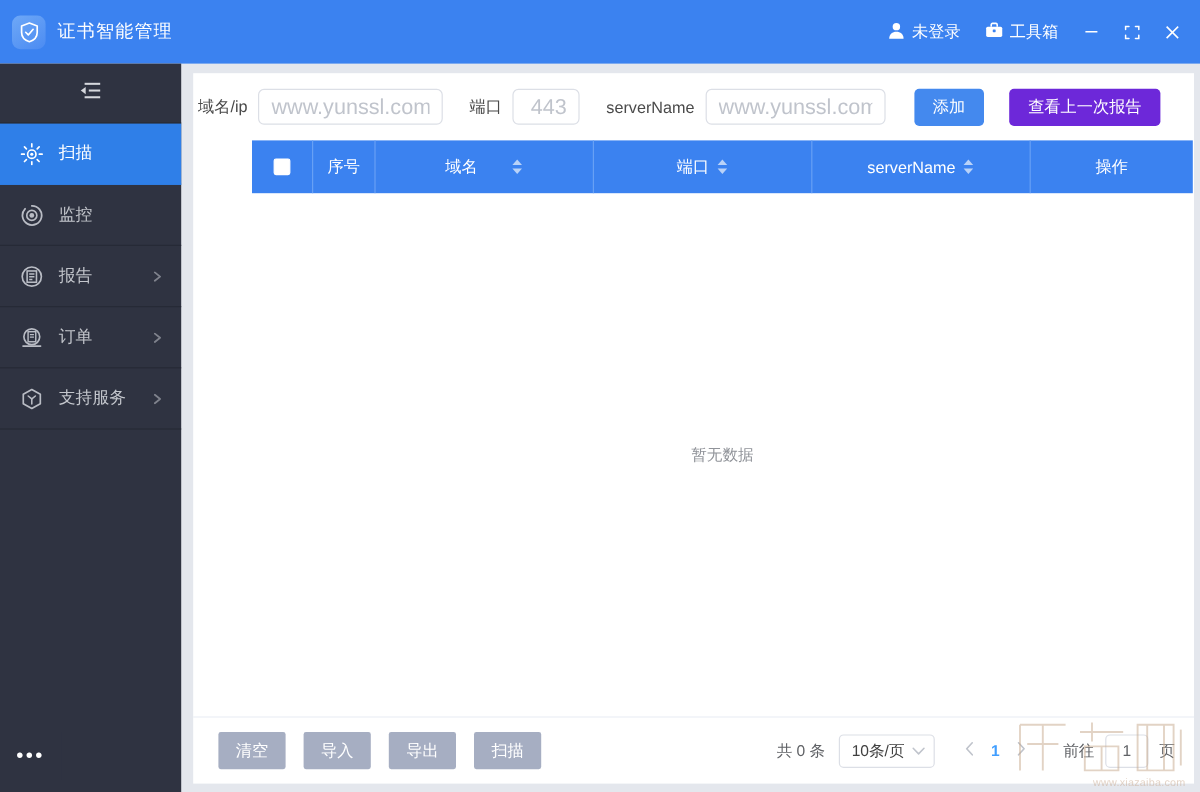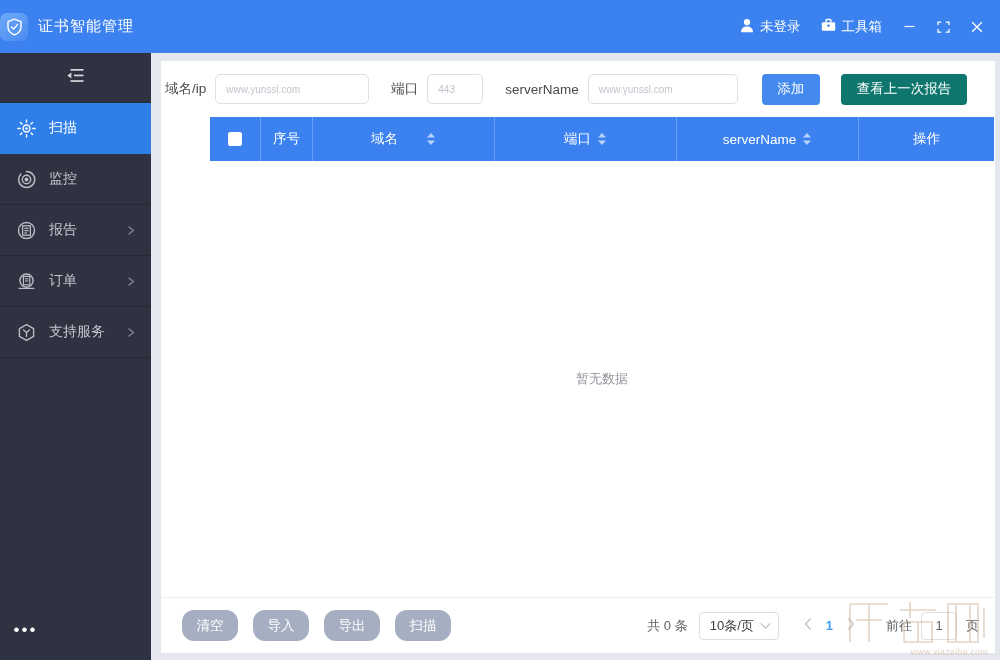--- a/index.html
+++ b/index.html
@@ -11,21 +11,21 @@
   }
   .app { position: relative; width: 1000px; height: 660px; }
 
   
   .titlebar {
     position: absolute; left: 0; top: 0; width: 1000px; height: 53px;
     background: #3b82f0;
     display: flex; align-items: center;
     color: #ffffff;
   }
-  .brand { display: flex; align-items: center; padding-left: 0; }
+  .brand { display: flex; align-items: center; padding-left: 10px; }
   .brand-icon {
     width: 28px; height: 28px; border-radius: 7px;
     background: linear-gradient(145deg,#6ea8f7,#4b8bf2);
     display: flex; align-items: center; justify-content: center;
     margin-right: 10px;
   }
   .brand-title { font-size: 15px; letter-spacing: 1px; }
   .title-spacer { flex: 1; }
   .tb-right { display: flex; align-items: center; padding-right: 6px; }
   .tb-item {
@@ -75,37 +75,38 @@
     display: flex; flex-direction: column;
   }
 
   .formbar {
     height: 56px; display: flex; align-items: center; padding: 0 16px 0 4px;
     gap: 0;
   }
   .f-label { font-size: 13.5px; color: #4a4a4a; white-space: nowrap; }
   .f-input {
     border: 1px solid #dcdfe6; border-radius: 5px; height: 30px;
-    background: #fff; font-size: 10px; color: #606266;
+    background: #fff; font-size: 18px; color: #606266;
     padding: 0 10px; outline: none;
     font-family: "Liberation Sans", sans-serif;
+    text-align: right;
   }
   .f-input::placeholder { color: #c0c4cc; }
   .in-domain { width: 154px; margin-left: 9px; }
   .in-port { width: 56px; margin-left: 9px; }
   .in-server { width: 150px; margin-left: 9px; }
   .lbl-port { margin-left: 22px; }
   .lbl-server { margin-left: 22px; }
   .btn-primary {
     margin-left: 24px; height: 31px; min-width: 58px; padding: 0 15px;
     background: #4489ee; border: none; border-radius: 4px;
     color: #fff; font-size: 13.5px; cursor: pointer;
     font-family: "Liberation Sans", sans-serif;
   }
-  .btn-report { margin-left: 21px; padding: 0 16px; background: #0f766e; }
+  .btn-report { margin-left: 21px; padding: 0 16px; background: #6d28d9; }
 
   .table-wrap { flex: 1; padding: 0 0 0 0; display: flex; flex-direction: column; margin-left: 48px; }
   .thead {
     display: flex; height: 44px; background: #3b82f0; color: #fff;
     font-size: 13.5px; margin: 0 1px;
   }
   .th {
     display: flex; align-items: center; justify-content: center; gap: 6px;
     border-right: 1px solid #67a0f5; height: 44px;
   }
@@ -126,21 +127,21 @@
     flex: 1; display: flex; align-items: center; justify-content: center;
     color: #909399; font-size: 13px;
   }
 
   .footer {
     height: 56px; border-top: 1px solid #ebeef5;
     display: flex; align-items: center; padding: 0 16px 0 21px;
   }
   .btn-grey {
     height: 31px; min-width: 56px; padding: 0 14px; margin-right: 15px;
-    background: #a6aec2; border: none; border-radius: 12px;
+    background: #a6aec2; border: none; border-radius: 2px;
     color: #ffffff; font-size: 13.5px; cursor: pointer;
     font-family: "Liberation Sans", sans-serif;
   }
   .pager { margin-left: auto; display: flex; align-items: center; font-size: 13px; color: #606266; }
   .pg-total { margin-right: 11px; margin-left: 40px; }
   .pg-select {
     height: 28px; min-width: 74px; border: 1px solid #dcdfe6; border-radius: 4px;
     display: flex; align-items: center; justify-content: space-between;
     padding: 0 7px 0 10px; color: #404040; font-size: 13px; background: #fff;
     cursor: pointer;

